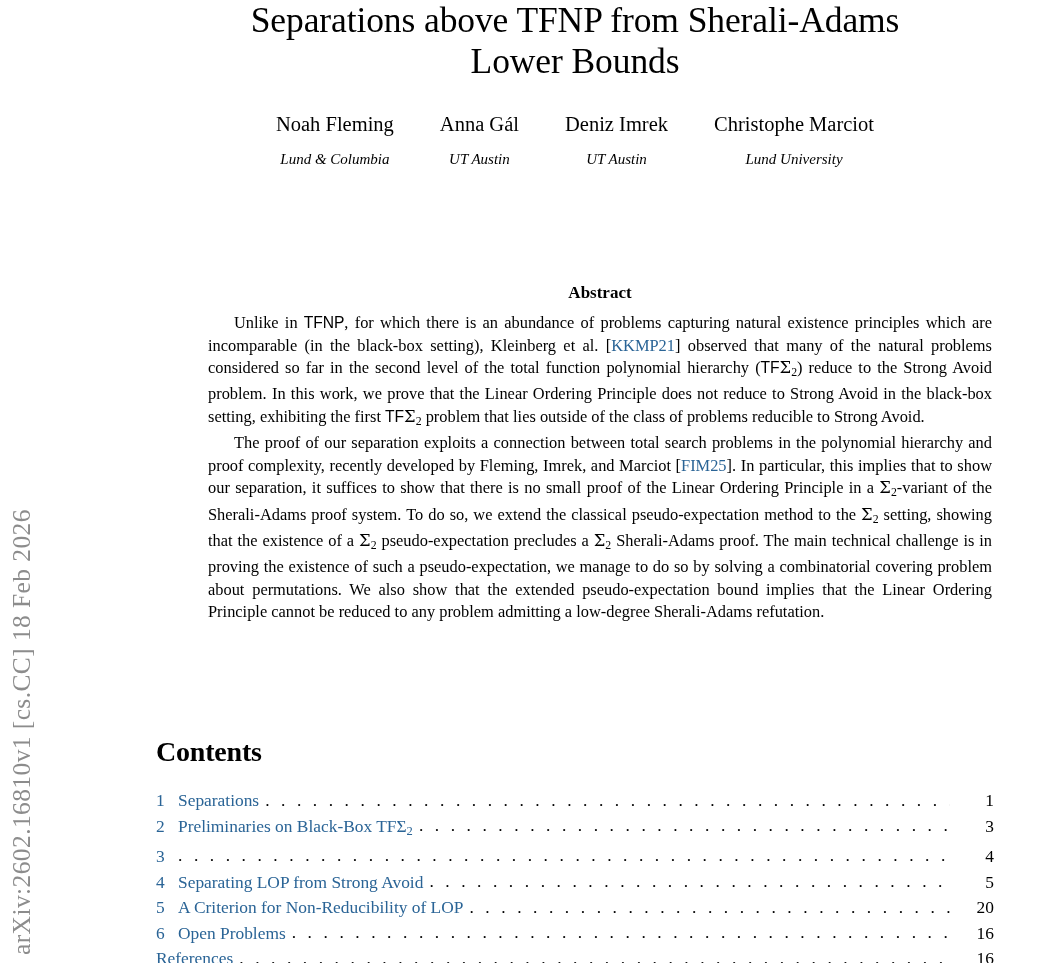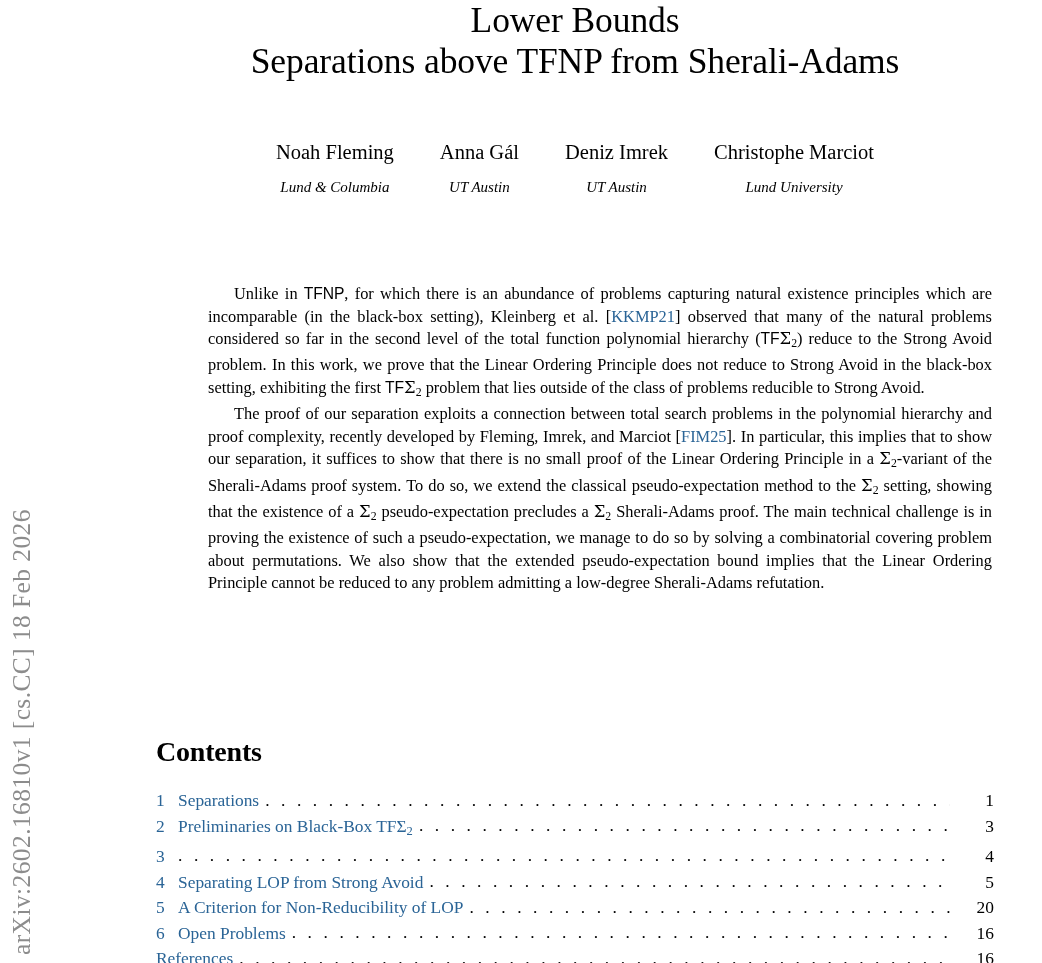--- a/index.html
+++ b/index.html
@@ -64,21 +64,21 @@
     line-height: 41px;
     text-align: center;
     font-weight: normal;
     margin: 0;
     padding: 0;
     letter-spacing: -0.1px;
   }
 
   
   #authors-block {
-    top: 140px;
+    top: 112px;
     display: flex;
     justify-content: center;
     align-items: flex-end;
   }
   .author {
     text-align: center;
     padding: 0 0px;
   }
   .author-name {
     font-size: 20.5px;
@@ -200,22 +200,22 @@
 </head>
 <body>
 
 <div id="arxiv-stamp">
   <span class="stamp-text">arXiv:2602.16810v1  [cs.CC]  18 Feb 2026</span>
 </div>
 
 <div id="page">
 
   <div class="col" id="title-block">
+    <div class="paper-title">Separations above TFNP from Sherali-Adams</div>
     <div class="paper-title">Lower Bounds</div>
-    <div class="paper-title">Separations above TFNP from Sherali-Adams</div>
   </div>
 
   <div class="col" id="authors-block">
     <div class="author">
       <div class="author-name">Noah Fleming</div>
       <div class="author-affil">Lund &amp; Columbia</div>
     </div>
     <div class="author-gap"></div>
     <div class="author">
       <div class="author-name">Anna Gál</div>
@@ -227,20 +227,21 @@
       <div class="author-affil">UT Austin</div>
     </div>
     <div class="author-gap"></div>
     <div class="author">
       <div class="author-name">Christophe Marciot</div>
       <div class="author-affil">Lund University</div>
     </div>
   </div>
 
   <div class="col" id="abstract-block">
+    <div class="abstract-heading">Abstract</div>
 
     <p class="abstract-par"><span>Unlike in </span><span class="cls">TFNP</span><span>, for which there is an abundance of problems capturing natural existence principles which are incomparable (in the black-box setting), Kleinberg et al. [</span><span class="cite">KKMP21</span><span>] observed that many of the natural problems considered so far in the second level of the total function polynomial hierarchy (</span><span class="cls">TF</span><span class="mathsym">Σ</span><span class="sub">2</span><span>) reduce to the Strong Avoid problem. In this work, we prove that the Linear Ordering Principle does not reduce to Strong Avoid in the black-box setting, exhibiting the first </span><span class="cls">TF</span><span class="mathsym">Σ</span><span class="sub">2</span><span> problem that lies outside of the class of problems reducible to Strong Avoid.</span></p>
 
     <p class="abstract-par"><span>The proof of our separation exploits a connection between total search problems in the polynomial hierarchy and proof complexity, recently developed by Fleming, Imrek, and Marciot [</span><span class="cite">FIM25</span><span>]. In particular, this implies that to show our separation, it suffices to show that there is no small proof of the Linear Ordering Principle in a </span><span class="mathsym">Σ</span><span class="sub">2</span><span>-variant of the Sherali-Adams proof system. To do so, we extend the classical pseudo-expectation method to the </span><span class="mathsym">Σ</span><span class="sub">2</span><span> setting, showing that the existence of a </span><span class="mathsym">Σ</span><span class="sub">2</span><span> pseudo-expectation precludes a </span><span class="mathsym">Σ</span><span class="sub">2</span><span> Sherali-Adams proof. The main technical challenge is in proving the existence of such a pseudo-expectation, we manage to do so by solving a combinatorial covering problem about permutations. We also show that the extended pseudo-expectation bound implies that the Linear Ordering Principle cannot be reduced to any problem admitting a low-degree Sherali-Adams refutation.</span></p>
   </div>
 
   <div class="col" id="contents-block">
     <div class="contents-heading">Contents</div>
 
     <div id="toc">

